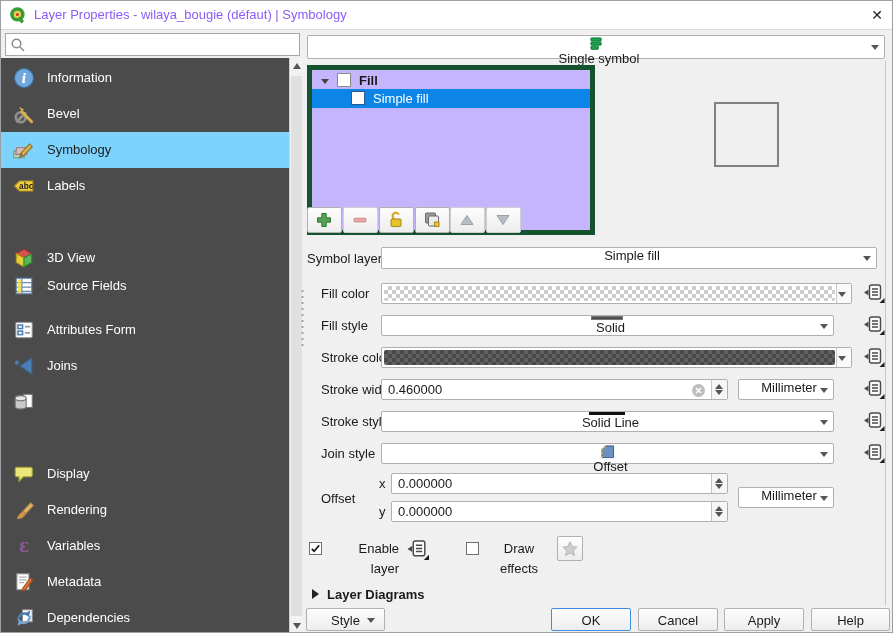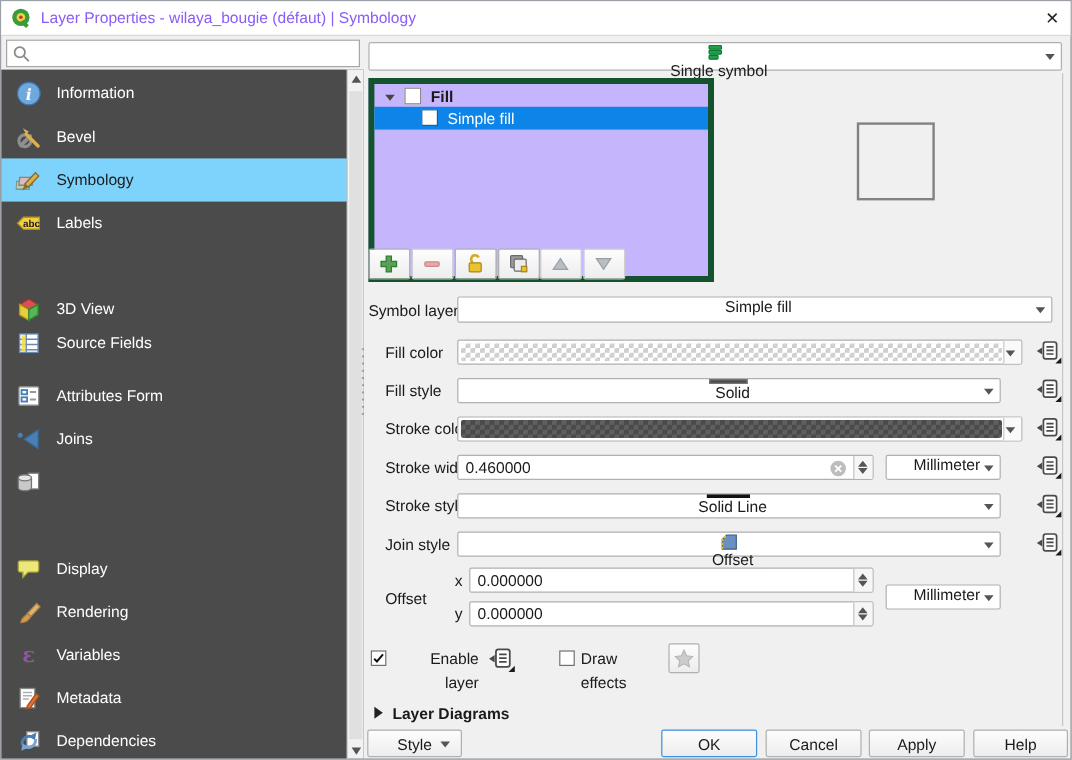--- a/index.html
+++ b/index.html
@@ -434,21 +434,21 @@
     <span style="position:absolute;left:19px;line-height:20px;text-align:right;">Enable layer</span>
   </div>
   <button class="override" style="left:398px;top:537px">
     <svg width="26" height="22" viewBox="0 0 24 21">
       <path d="M6.5 6.5 L2 9.5 L6.5 12.5 Z" fill="#4a4a4a"></path>
       <rect x="7.5" y="2" width="11" height="14" rx="2" fill="#fdfdfd" stroke="#4a4a4a" stroke-width="1.4"></rect>
       <path d="M10 6 H16 M10 9 H16 M10 12 H16" stroke="#4a4a4a" stroke-width="1.4"></path>
       <path d="M22.5 15 V20 H17.5 Z" fill="#1a1a1a"></path>
       </svg>
   </button>
-  <div style="position:absolute;left:465px;top:538px;width:88px;height:20px;">
+  <div style="position:absolute;left:465px;top:538px;width:88px;height:20px;text-align:center;">
     <span class="cb" style="left:0;top:3px;"></span>
     <span style="position:absolute;left:18px;line-height:20px;">Draw effects</span>
   </div>
   <div class="btn" style="left:556px;top:535px;width:26px;height:25px;">
     <svg width="18" height="18" viewBox="0 0 20 20" style="margin-top:3px">
       <path d="M10 2 L12.4 7.2 L18 7.9 L13.9 11.8 L15 17.4 L10 14.6 L5 17.4 L6.1 11.8 L2 7.9 L7.6 7.2 Z" fill="#cccccc" stroke="#b4b4b4"></path>
       </svg>
   </div>
 
   <span class="lr-arrow"></span>

